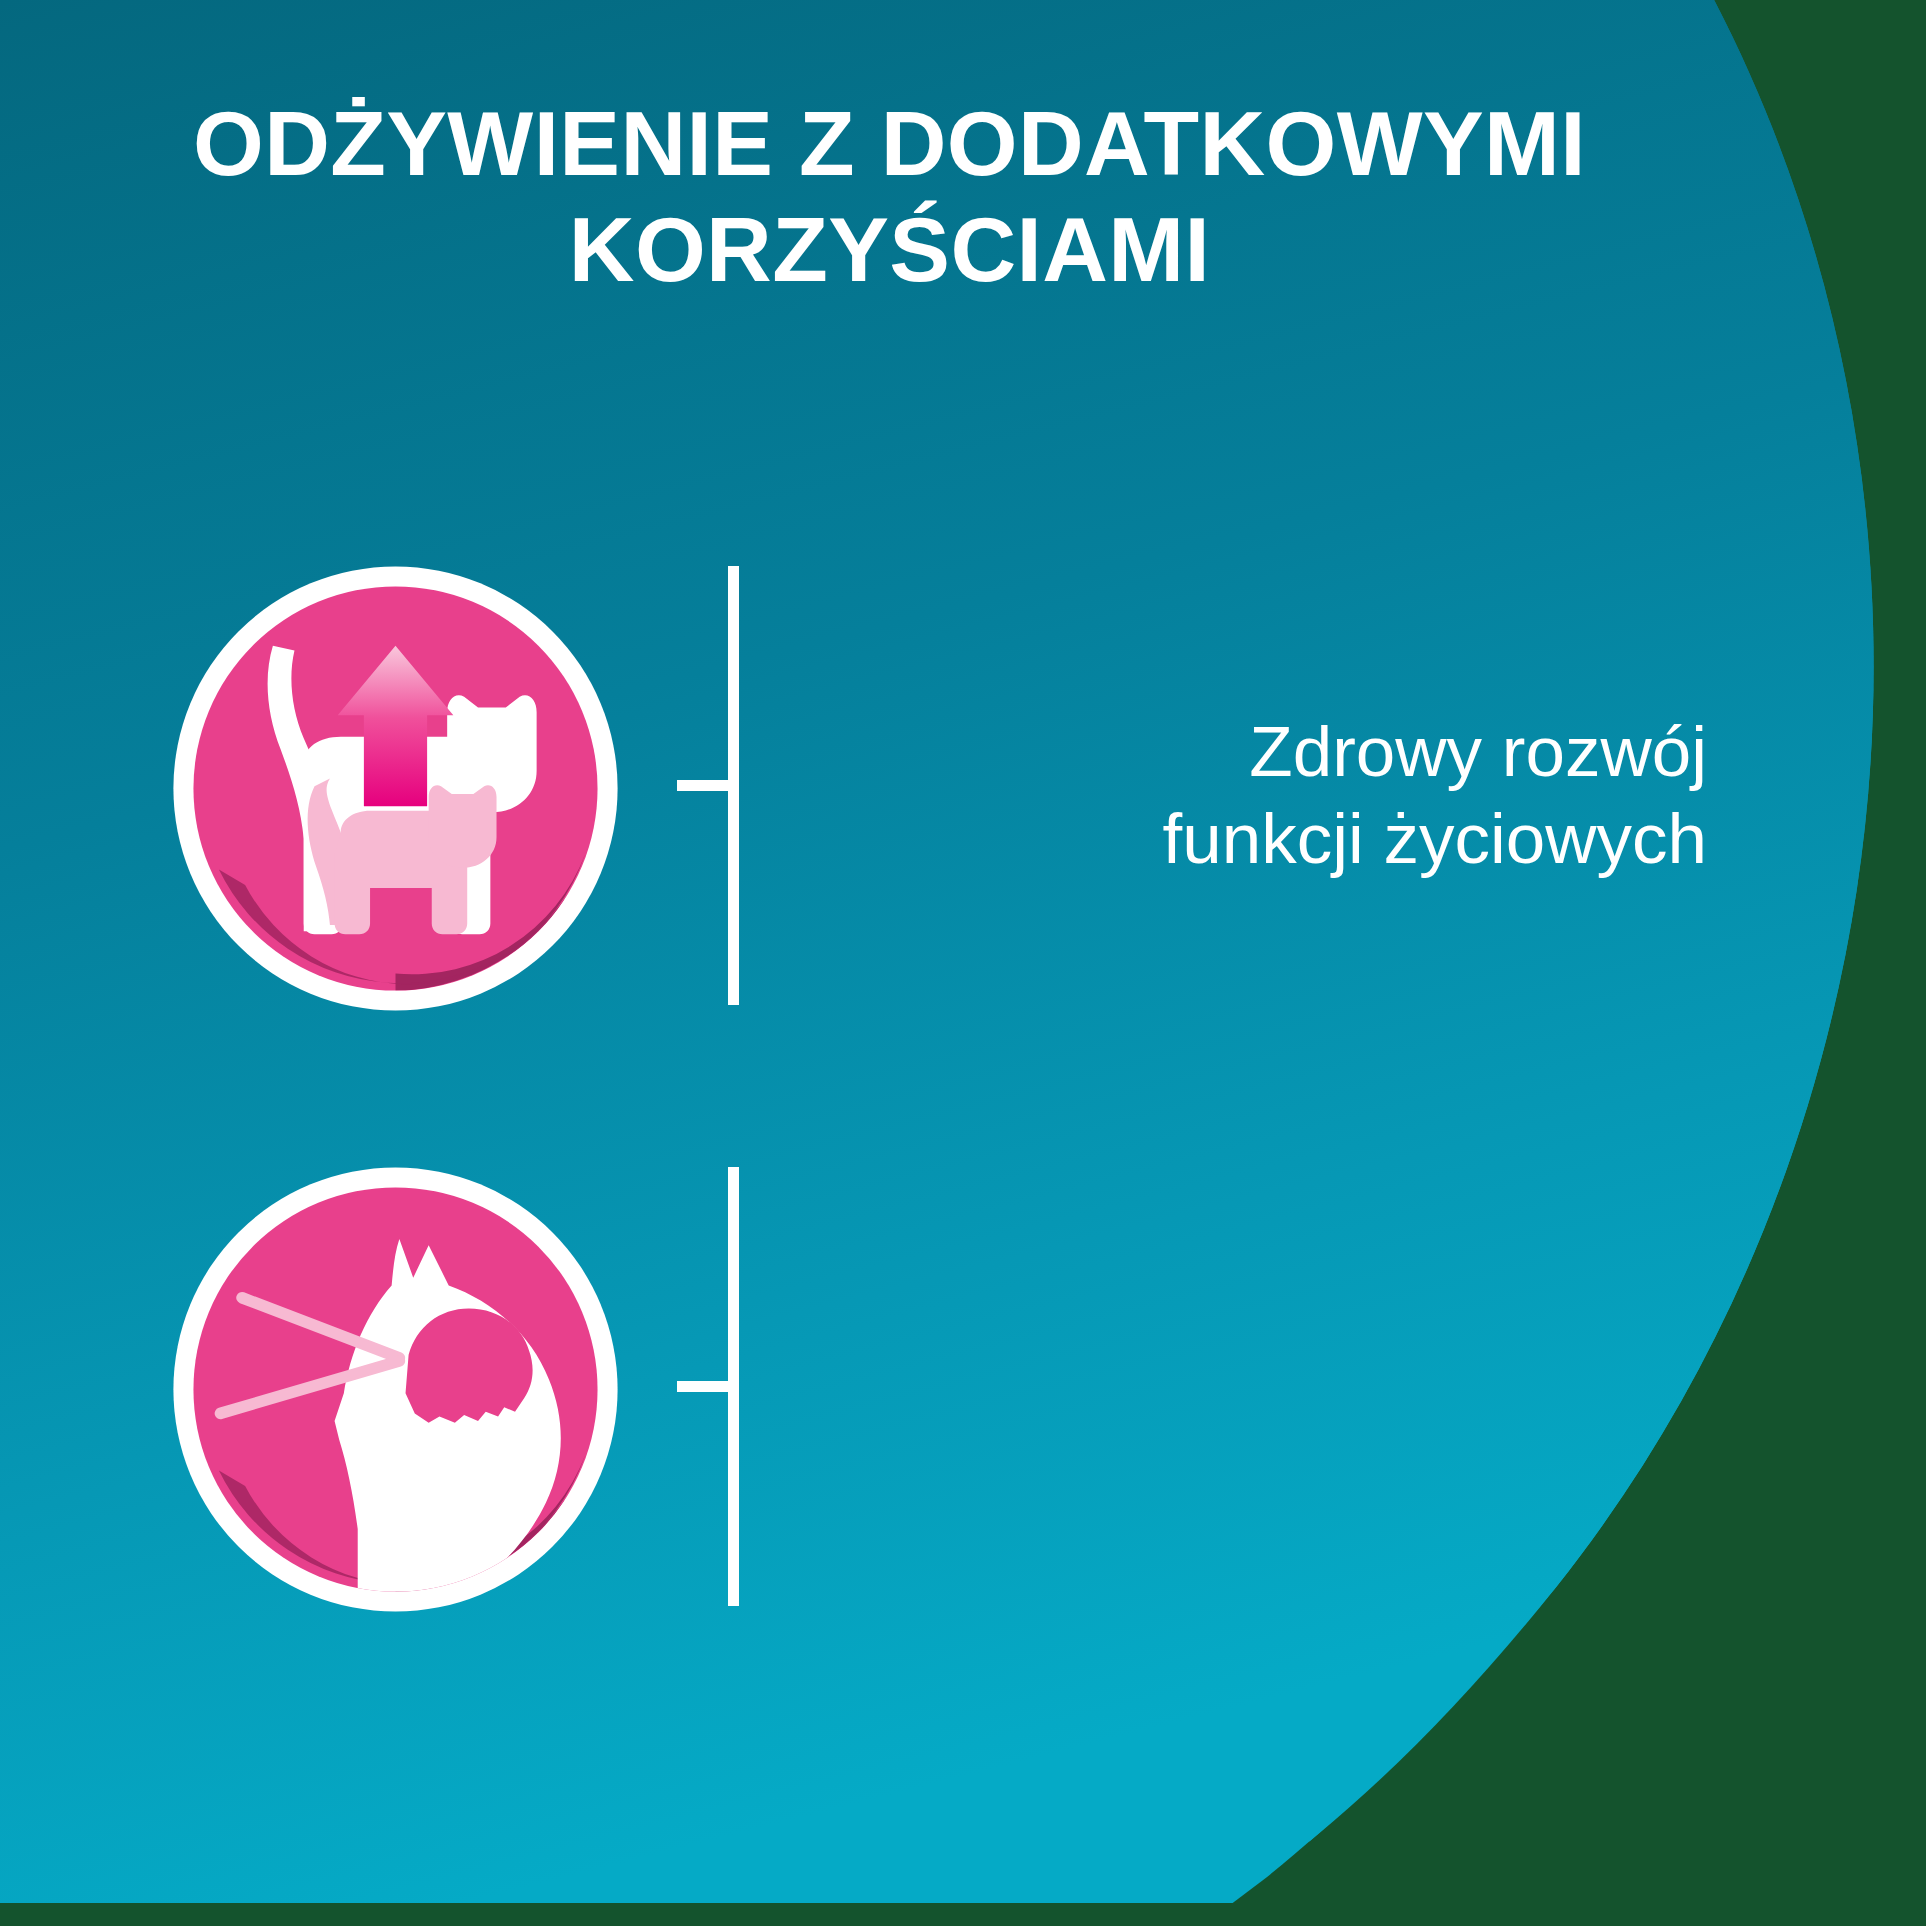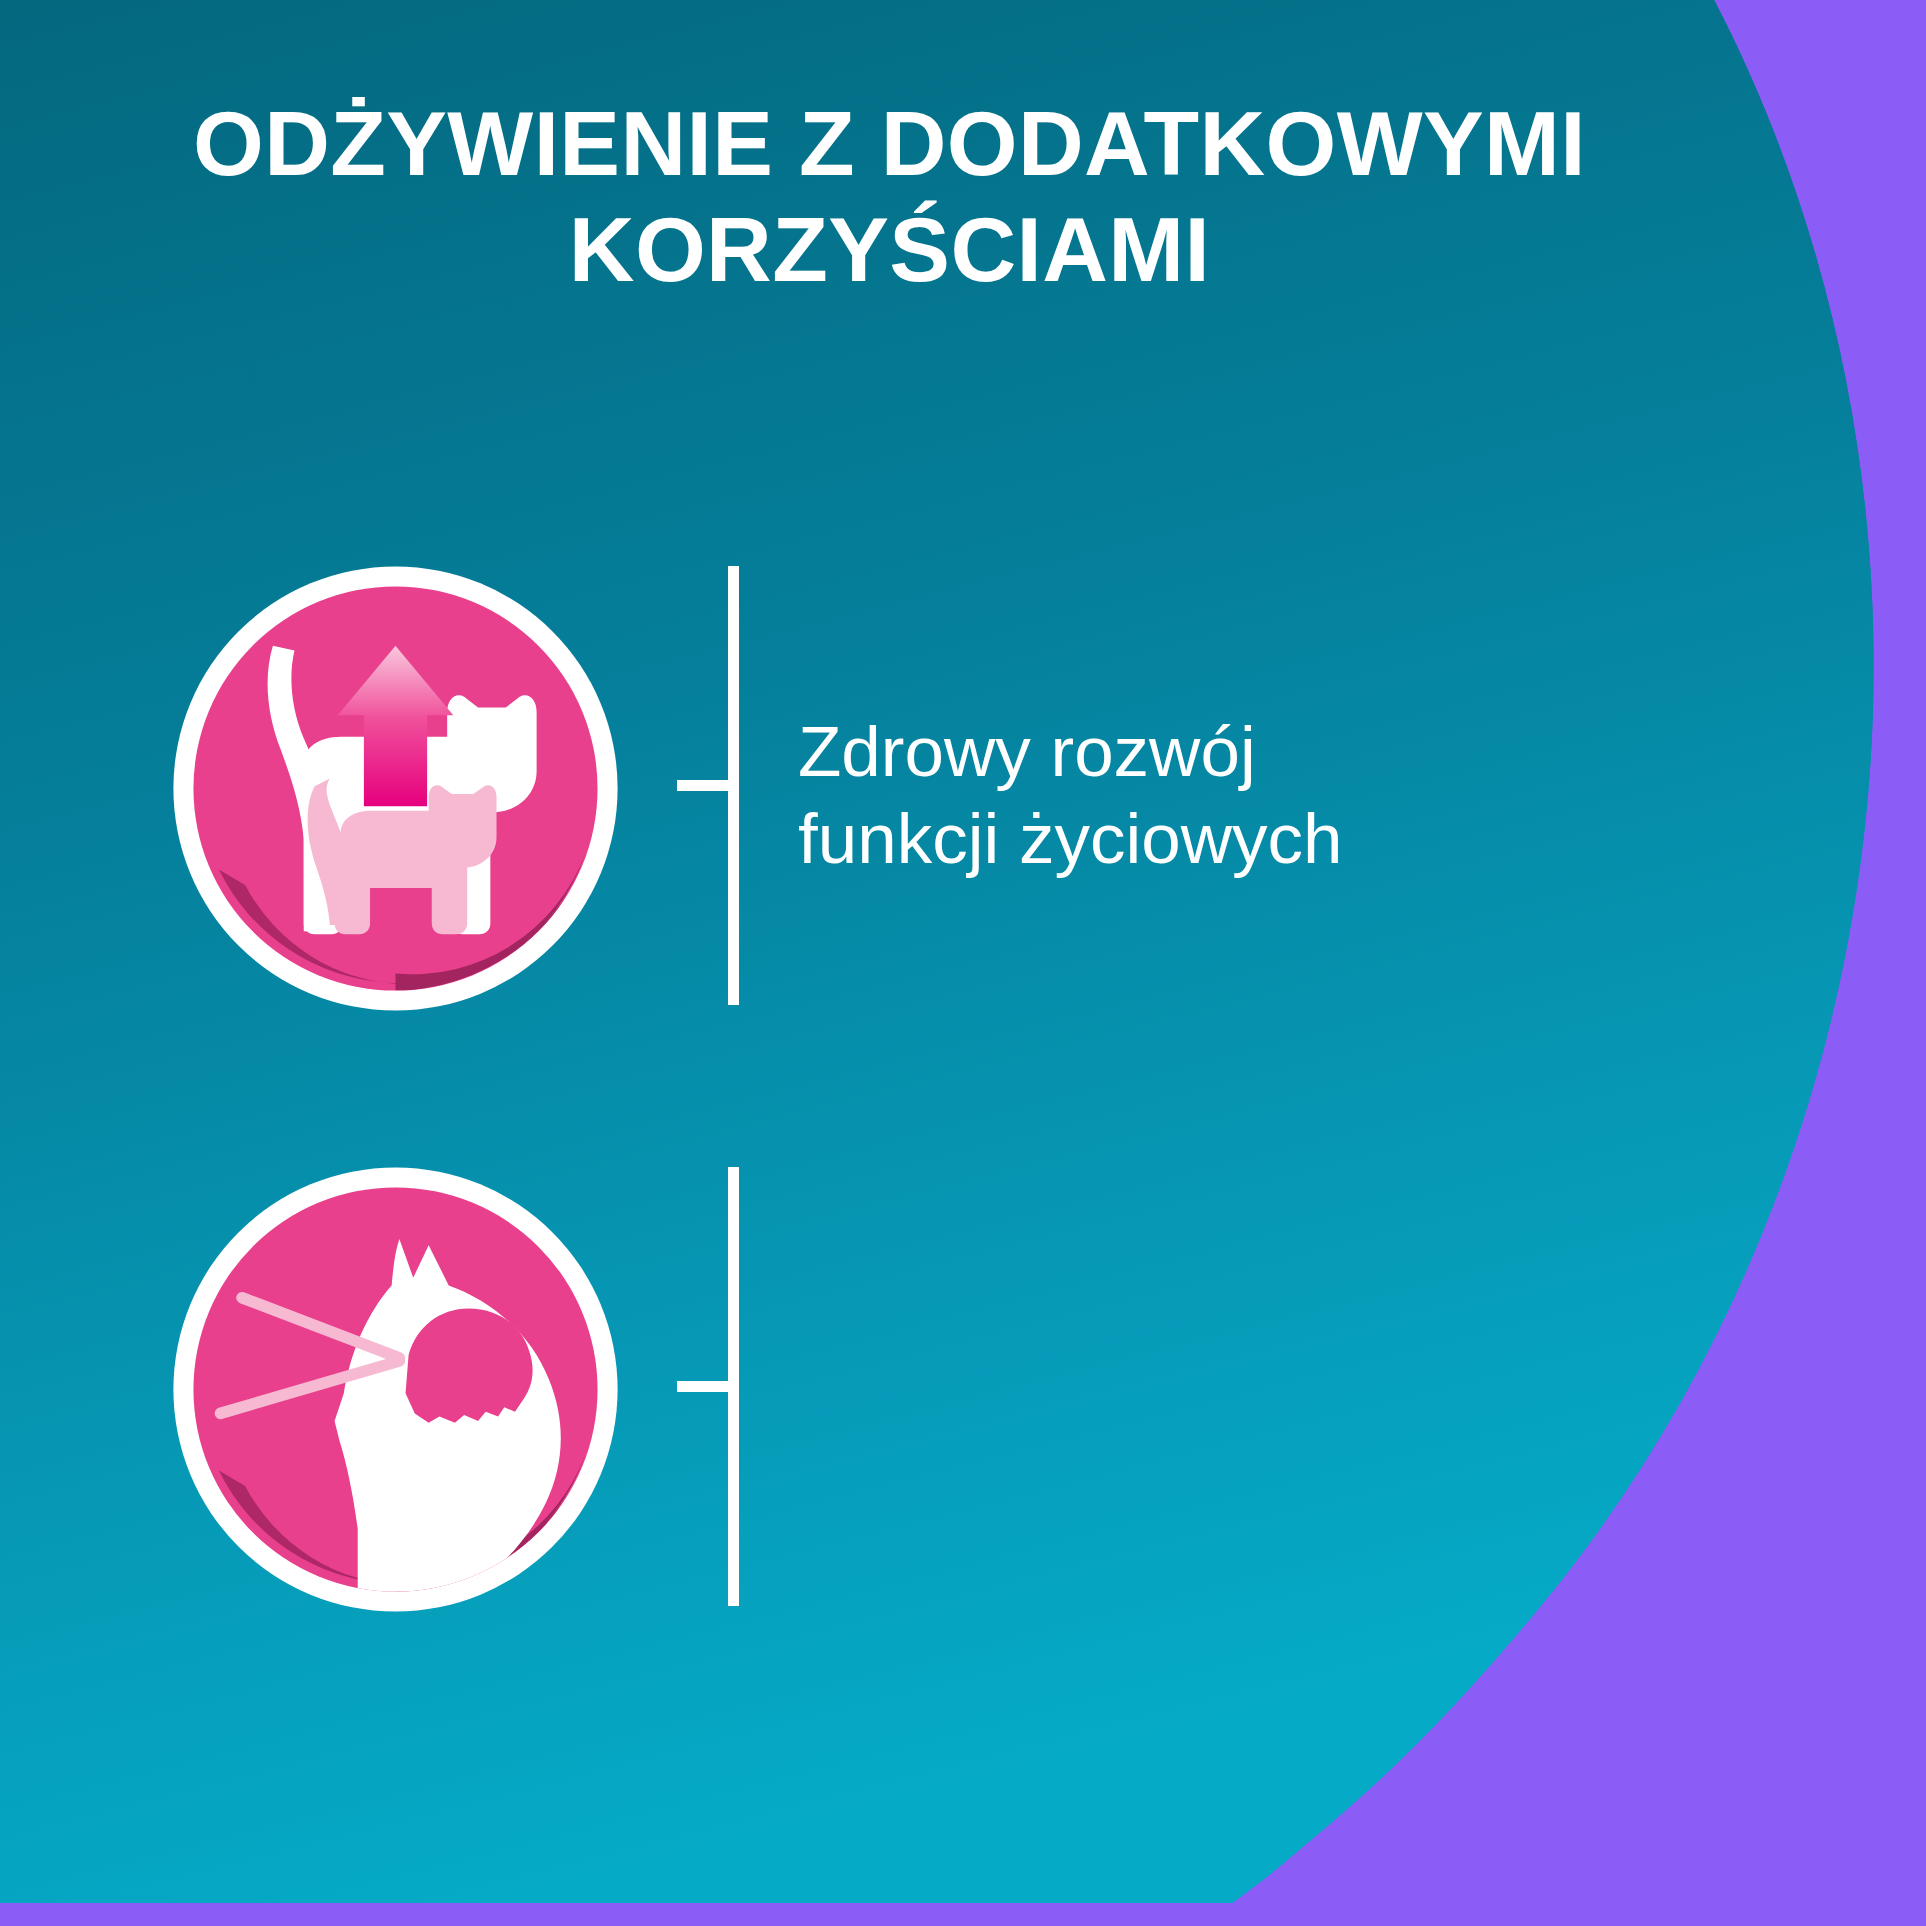--- a/index.html
+++ b/index.html
@@ -4,21 +4,21 @@
 <style>
   html, body {
     margin: 0;
     padding: 0;
     background: #ffffff;
   }
   .canvas {
     position: relative;
     width: 1926px;
     height: 1926px;
-    background: #8b5cf6;
+    background: #14532d;
     overflow: hidden;
     font-family: "Liberation Sans", sans-serif;
   }
 
   
   .backdrop {
     position: absolute;
     inset: 0;
     width: 1926px;
     height: 1926px;
@@ -38,20 +38,21 @@
     letter-spacing: 0.4px;
     white-space: pre-line;
   }
 
   
   .row {
     position: absolute;
     left: 0;
     width: 1926px;
     height: 462px;
+    text-align: right;
   }
   .row-1 { top: 555px; }
   .row-2 { top: 1156px; }
 
   .badge {
     position: absolute;
     left: 168px;
     top: 6.2px;
     width: 455px;
     height: 455px;

